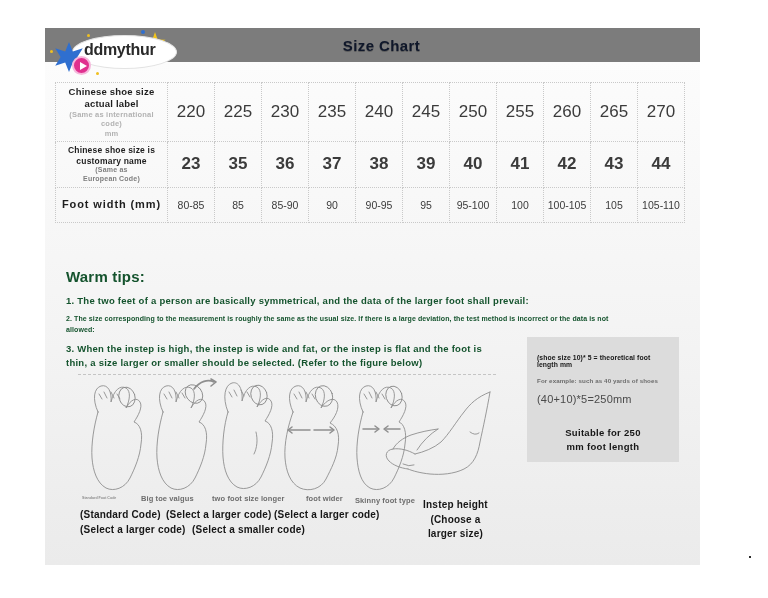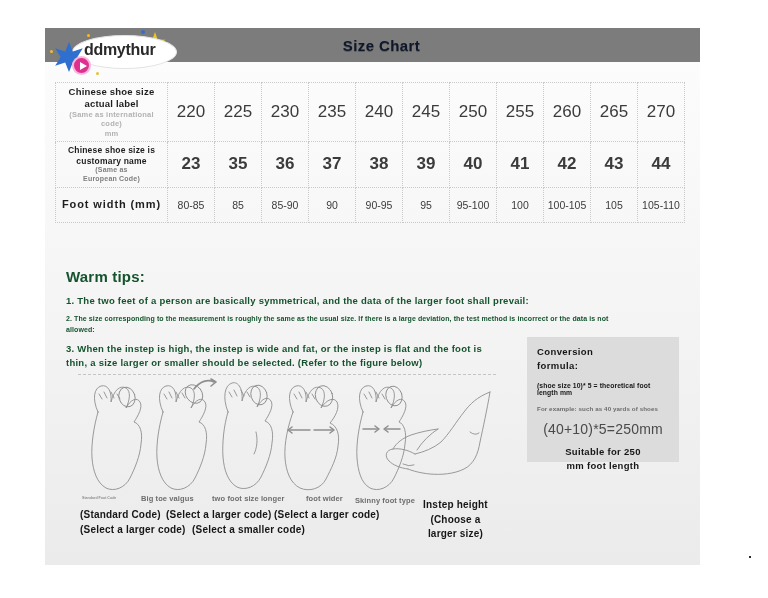--- a/index.html
+++ b/index.html
@@ -186,22 +186,22 @@
     width: 152px;
     height: 125px;
     background: #dcdcdc;
     padding: 8px 10px 0 10px;
     box-sizing: border-box;
     color: #161616;
   }
   .conv-title { font-size: 9.5px; font-weight: bold; line-height: 1.45; letter-spacing: .4px; }
   .conv-formula { font-size: 6.8px; font-weight: bold; margin-top: 9px; letter-spacing: .1px; }
   .conv-example { font-size: 6.2px; color:#6b6b6b; font-weight: bold; margin-top: 9px; letter-spacing:.1px; }
-  .conv-calc { font-size: 14px; color:#4a4a4a; margin-top: 9px; text-align:center; letter-spacing:.2px;}
-  .conv-result { font-size: 9.5px; font-weight: bold; margin-top: 8px; text-align:center; line-height:1.5; letter-spacing:.3px;}
+  .conv-calc { font-size: 11px; color:#4a4a4a; margin-top: 9px; text-align:left; letter-spacing:.2px;}
+  .conv-result { font-size: 9.5px; font-weight: bold; margin-top: 21px; text-align:center; line-height:1.5; letter-spacing:.3px;}
 
   
   .figure-area {
     position: absolute;
     left: 78px;
     top: 372px;
     width: 425px;
     height: 130px;
   }
   .divider-dash {
@@ -345,24 +345,20 @@
       <span>2. The size corresponding to the measurement is roughly the same as the usual size. If there is a large deviation, the test method is incorrect or the data is not</span><br>
       <span>allowed:</span>
     </div>
     <div class="tip3">
       <span>3. When the instep is high, the instep is wide and fat, or the instep is flat and the foot is thin, a</span>
       <span>size larger or smaller should be selected. (Refer to the figure below)</span>
     </div>
   </div>
 
   <div class="conv-box">
-    <div class="conv-title">
-      <span>Conversion</span><br>
-      <span>formula:</span>
-    </div>
     <div class="conv-formula">(shoe size 10)* 5 = theoretical foot length mm</div>
     <div class="conv-example">For example: such as 40 yards of shoes</div>
     <div class="conv-calc">(40+10)*5=250mm</div>
     <div class="conv-result">
       <span>Suitable for 250</span><br>
       <span>mm foot length</span>
     </div>
   </div>
 
   <div class="divider-dash"></div>

